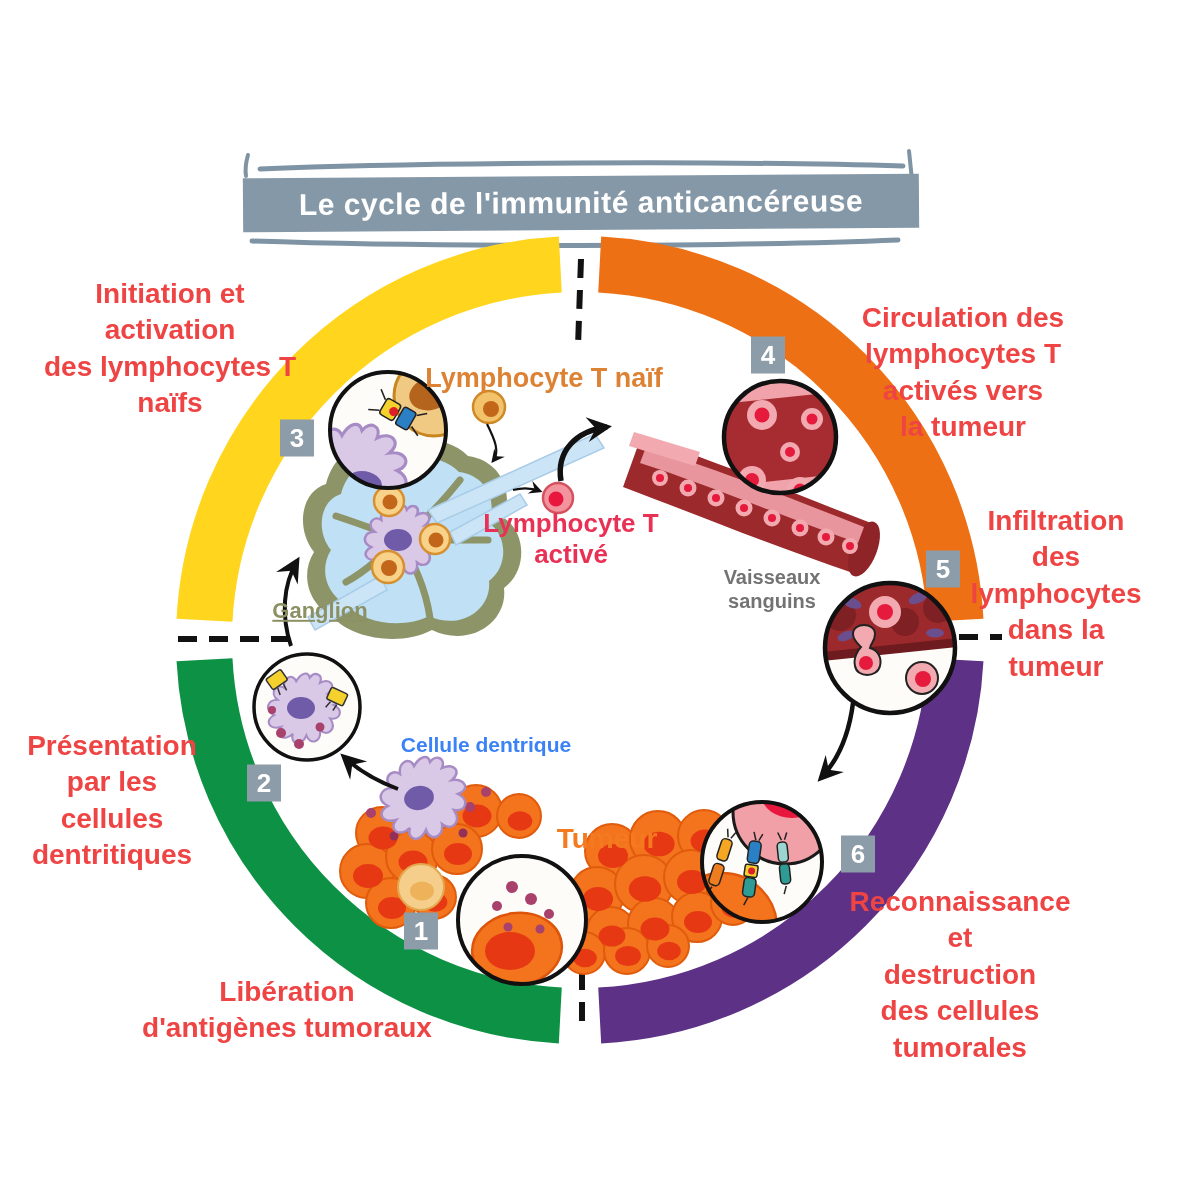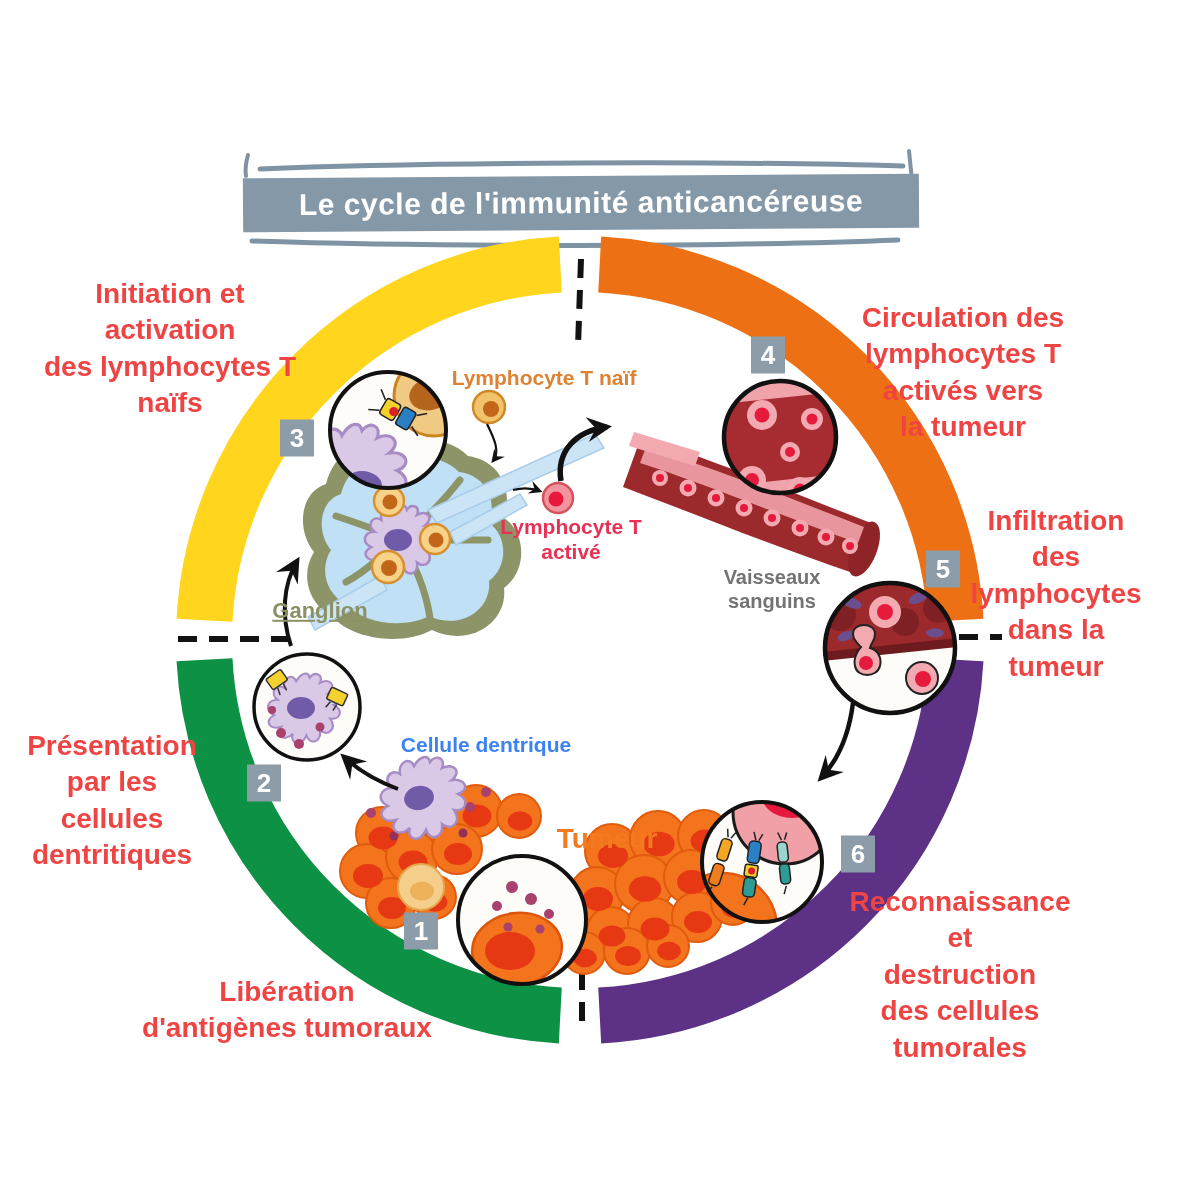--- a/index.html
+++ b/index.html
@@ -422,22 +422,22 @@
 dans la
 tumeur</div>
 
 <div class="badge" style="left:421px;top:931px;">1</div>
 <div class="badge" style="left:264px;top:783px;">2</div>
 <div class="badge" style="left:297px;top:438px;">3</div>
 <div class="badge" style="left:768px;top:355px;">4</div>
 <div class="badge" style="left:943px;top:569px;">5</div>
 <div class="badge" style="left:858px;top:854px;">6</div>
 
-<div class="ann" style="left:544px;top:378px;font-size:21px;color:#DD8133;">Lymphocyte T naïf</div>
-<div class="ann" style="left:571px;top:539px;font-size:21px;color:#E83155;">Lymphocyte T
+<div class="ann" style="left:544px;top:378px;font-size:27px;color:#DD8133;">Lymphocyte T naïf</div>
+<div class="ann" style="left:571px;top:539px;font-size:26px;color:#E83155;">Lymphocyte T
 activé</div>
 <div class="ann" style="left:772px;top:589px;font-size:20px;color:#737373;">Vaisseaux
 sanguins</div>
 <div class="ann" style="left:320px;top:611px;font-size:22px;color:#8C9163;text-decoration:underline;">Ganglion</div>
 <div class="ann" style="left:486px;top:745px;font-size:21px;color:#3b82f6;">Cellule dentrique</div>
 <div class="ann" style="left:607px;top:839px;font-size:28px;color:#F47A1F;">Tumeur</div>
 
 </div>
 
 </body></html>

